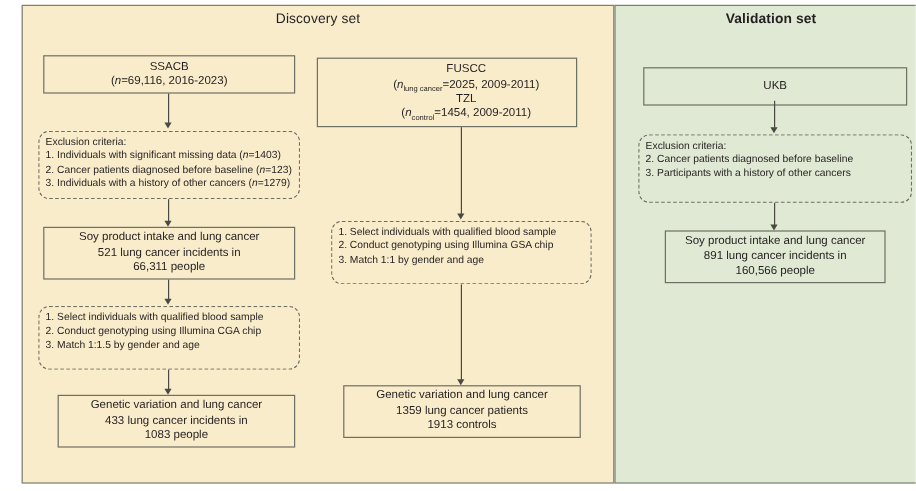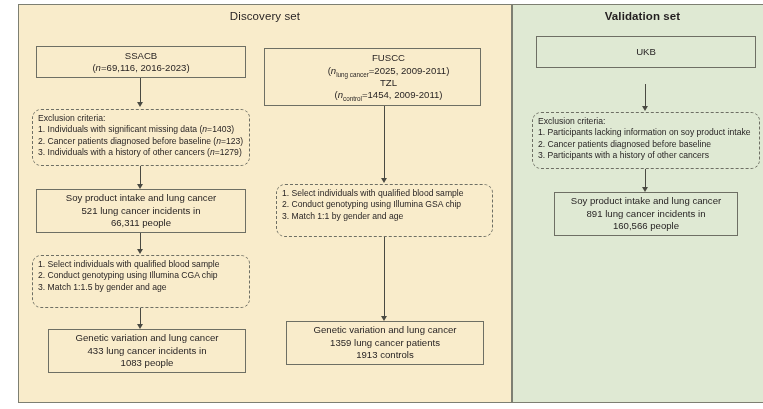--- a/index.html
+++ b/index.html
@@ -166,30 +166,29 @@
 
   <div class="conn" style="left:370px; top:237px; height:81px;"></div>
   <div class="arrowhead" style="left:367px; top:316px;"></div>
 
   <div class="node" style="left:272px; top:321px; width:198px; height:44px;">
     <span class="ln">Genetic variation and lung cancer</span>
     <span class="ln">1359 lung cancer patients</span>
     <span class="ln">1913 controls</span>
   </div>
 
-  <div class="node" style="left:522px; top:36px; width:220px; height:32px;">
+  <div class="node" style="left:522px; top:56px; width:220px; height:32px;">
     <span class="ln">UKB</span>
   </div>
 
   <div class="conn" style="left:631px; top:84px; height:24px;"></div>
   <div class="arrowhead" style="left:628px; top:106px;"></div>
 
   <div class="dashbox" style="left:518px; top:112px; width:228px; height:57px;">
     <span class="ln">Exclusion criteria:</span>
-    <span class="ln">1. Participants lacking information on soy product intake</span>
     <span class="ln">2. Cancer patients diagnosed before baseline</span>
     <span class="ln">3. Participants with a history of other cancers</span>
   </div>
 
   <div class="conn" style="left:631px; top:169px; height:20px;"></div>
   <div class="arrowhead" style="left:628px; top:187px;"></div>
 
   <div class="node" style="left:540px; top:192px; width:184px; height:44px;">
     <span class="ln">Soy product intake and lung cancer</span>
     <span class="ln">891 lung cancer incidents in</span>

